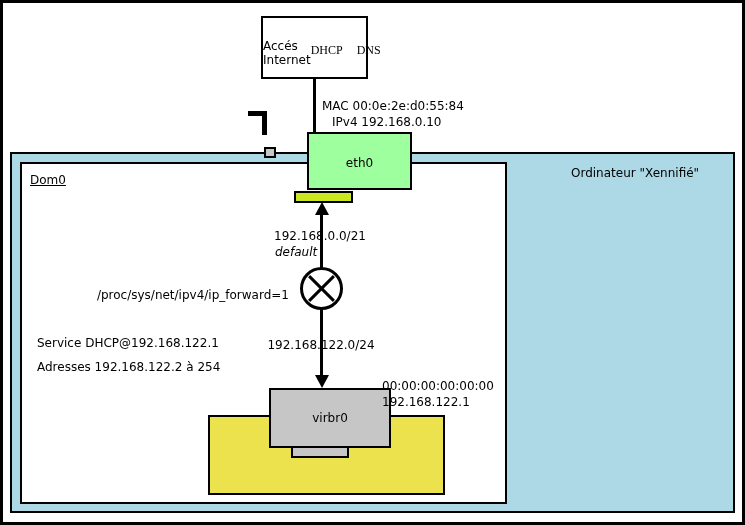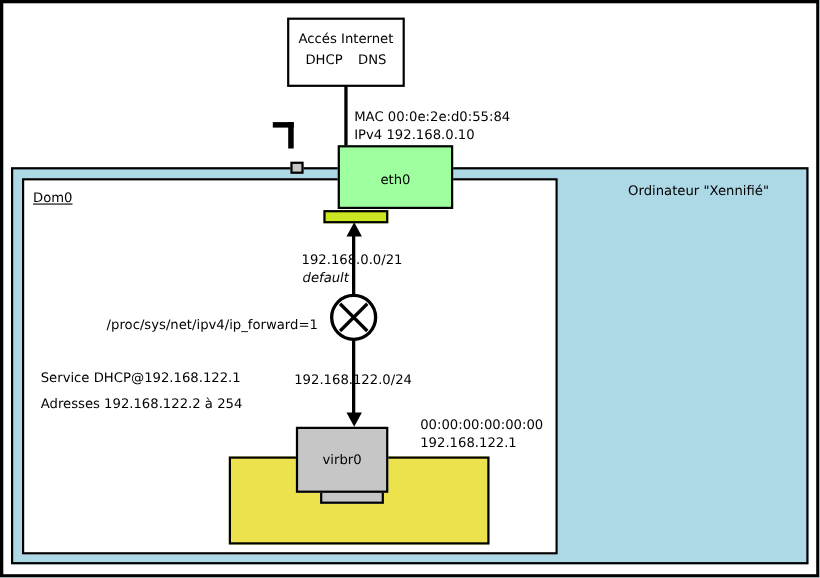--- a/index.html
+++ b/index.html
@@ -24,28 +24,28 @@
   .frame{left:0;top:0;width:745px;height:525px;border:3px solid var(--line);z-index:30;pointer-events:none;}
 
   
   .host-box{left:10px;top:152px;width:725px;height:361px;background:var(--host-bg);border:2px solid var(--line);z-index:1;}
   .dom0-box{left:20px;top:162px;width:487px;height:342px;background:#fff;border:2px solid var(--line);z-index:2;}
   .dom0-label{left:30px;top:173px;z-index:3;text-decoration:underline;}
   .host-label{left:571px;top:166px;z-index:3;}
 
   
   .internet-box{left:261px;top:16px;width:107px;height:63px;background:#fff;border:2px solid var(--line);z-index:4;
-    display:flex;flex-direction:column;align-items:center;}
+    display:flex;flex-direction:row;align-items:center;}
   .internet-title{margin-top:10px;}
-  .internet-services{margin-top:5px;display:flex;gap:14px;}
+  .internet-services{margin-top:5px;display:flex;gap:14px;font-family:Liberation Serif, serif;}
 
   
   .inet-link{left:313px;top:78px;width:3px;height:56px;background:var(--line);z-index:4;}
   .mac-label{left:322px;top:99px;z-index:5;}
-  .ipv4-label{left:322px;top:115px;z-index:5;}
+  .ipv4-label{left:332px;top:115px;z-index:5;}
 
   
   .nic-bracket-foot{left:248px;top:111px;width:19px;height:5px;background:var(--line);z-index:5;}
   .nic-bracket-bar{left:262px;top:111px;width:5px;height:24px;background:var(--line);z-index:5;}
   .nic-strip{left:294px;top:191px;width:59px;height:12px;background:var(--nic-port-bg);border:2px solid var(--line);z-index:5;}
   .eth0-box{left:263px;top:132px;width:105px;height:58px;background:var(--nic-bg);border:2px solid var(--line);z-index:6;
     display:flex;align-items:center;justify-content:center;margin-left:44px;}
   .eth0-label{padding-top:4px;}
   .nic-port{left:264px;top:147px;width:12px;height:11px;background:var(--device-bg);border:2px solid var(--line);z-index:7;}
 
@@ -66,21 +66,21 @@
   .ipforward-label{left:38px;top:288px;width:251px;text-align:right;white-space:nowrap;z-index:10;}
   .lower-subnet{left:321px;top:338px;transform:translateX(-50%);white-space:nowrap;z-index:10;}
 
   
   .dhcp-service{left:37px;top:336px;white-space:nowrap;z-index:10;}
   .dhcp-range{left:37px;top:360px;white-space:nowrap;z-index:10;}
 
   
   .bridge-zone{left:208px;top:415px;width:237px;height:80px;background:var(--bridge-zone-bg);border:2px solid var(--line);z-index:4;}
   .virbr0-tab{left:291px;top:446px;width:58px;height:12px;background:var(--device-bg);border:2px solid var(--line);z-index:5;}
-  .virbr0-box{left:269px;top:388px;width:84px;height:60px;background:var(--device-bg);border:2px solid var(--line);z-index:6;
+  .virbr0-box{left:269px;top:388px;width:122px;height:60px;background:var(--device-bg);border:2px solid var(--line);z-index:6;
     display:flex;align-items:center;justify-content:center;}
   .virbr0-mac{left:382px;top:379px;white-space:nowrap;z-index:10;}
   .virbr0-ip{left:382px;top:395px;white-space:nowrap;z-index:10;}
 </style>
 </head>
 <body>
 
 <div class="abs host-box"></div>
 <div class="abs dom0-box"></div>
 <div class="abs dom0-label">Dom0</div>

